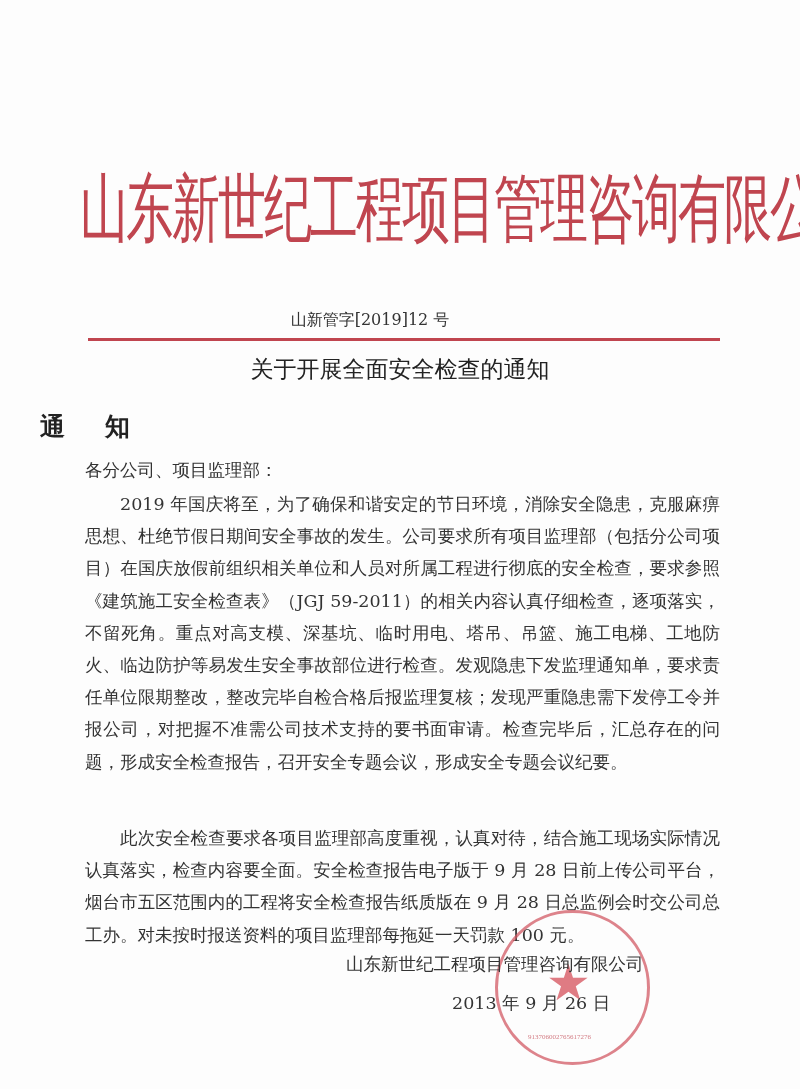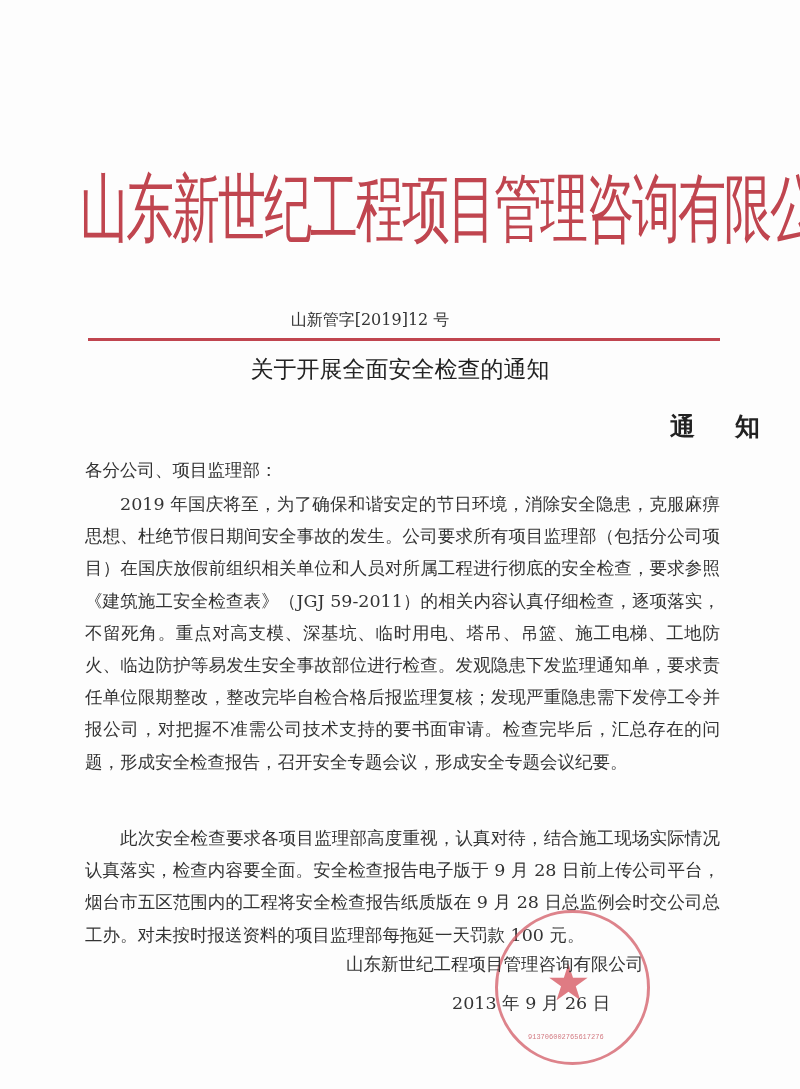--- a/index.html
+++ b/index.html
@@ -4,32 +4,32 @@
 <style>
   html, body { margin:0; padding:0; }
   body { width:800px; height:1089px; background:#fdfdfd; position:relative; overflow:hidden;
          font-family:"DejaVu Serif","Liberation Serif",serif; color:#2a2a2a; }
   .header-title { position:absolute; left:80px; top:160px; width:650px; text-align:center;
          color:#c0454f; font-family:"DejaVu Sans","Liberation Sans",sans-serif; font-size:48px;
          letter-spacing:-2px; transform:scaleY(1.55); transform-origin:top center; font-weight:normal; white-space:nowrap; }
   .doc-number { position:absolute; left:0; width:740px; top:310px; text-align:center; font-size:16px; color:#333; }
   .red-rule { position:absolute; left:88px; top:338px; width:632px; height:3px; background:#c0454f; }
   .subject { position:absolute; left:0; width:800px; top:354px; text-align:center; font-size:23px; color:#222; }
-  .notice-heading { position:absolute; left:0; width:800px; top:410px; text-align:right; font-size:25px; font-weight:bold;
+  .notice-heading { position:absolute; left:0; width:800px; top:410px; text-align:left; font-size:25px; font-weight:bold;
          font-family:"DejaVu Sans","Liberation Sans",sans-serif; color:#222; letter-spacing:40px; padding-left:40px; box-sizing:border-box; }
   .body-text { position:absolute; left:85px; width:635px; font-size:17.5px; line-height:32.2px; color:#333; text-align:justify; }
   .salutation { top:454px; }
   .para1 { top:488px; text-indent:2em; }
   .para2 { top:822px; text-indent:2em; }
   .signature-org { position:absolute; left:346px; top:952px; font-size:17.5px; color:#333; }
   .signature-date { position:absolute; left:452px; top:991px; font-size:17.5px; color:#333; }
   .seal { position:absolute; left:495px; top:910px; width:155px; height:155px; border:3px solid rgba(210,90,100,0.75);
           border-radius:50%; box-sizing:border-box; }
   .seal-star { position:absolute; left:48px; top:45px; font-size:50px; color:rgba(215,90,100,0.8); line-height:1; }
-  .seal-code { position:absolute; left:30px; top:120px; font-size:7px; color:rgba(200,90,100,0.8); font-family:Liberation Mono, monospace;text-align:center; }
+  .seal-code { position:absolute; left:30px; top:120px; font-size:7px; color:rgba(200,90,100,0.8); font-family:Liberation Serif, serif;text-align:center; }
 </style>
 </head>
 <body>
 
 <div class="header-title">山东新世纪工程项目管理咨询有限公司</div>
 
 <div class="doc-number">山新管字[2019]12 号</div>
 
 <div class="red-rule"></div>
 

